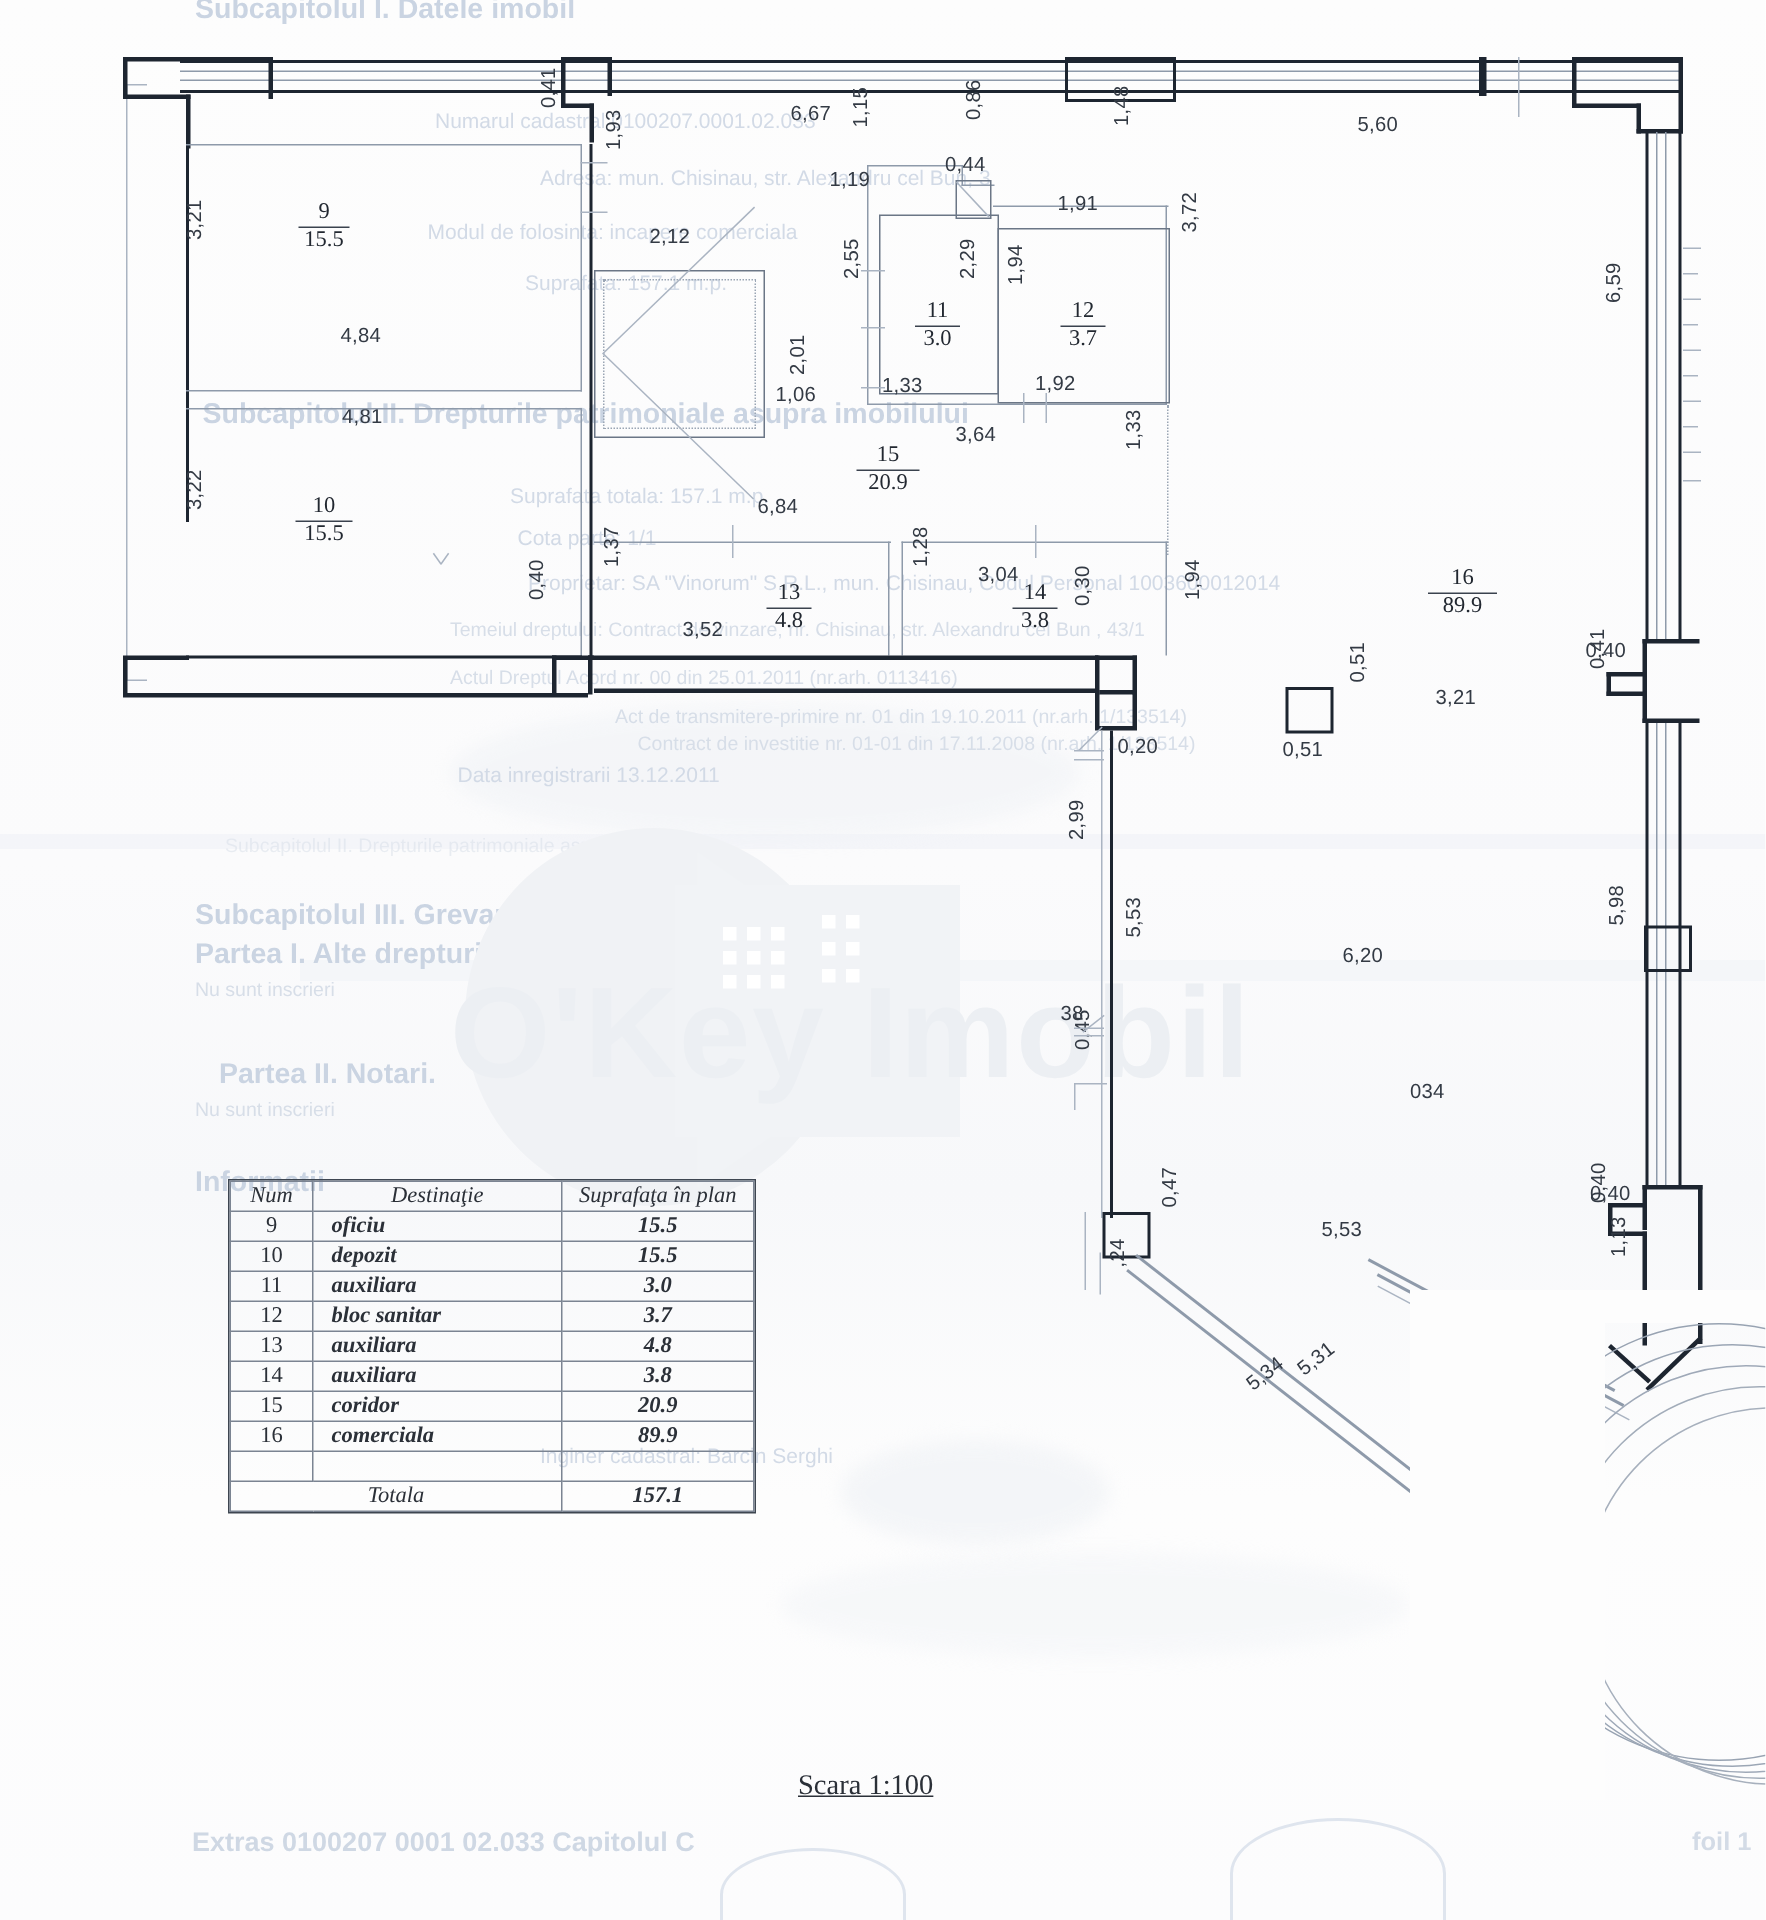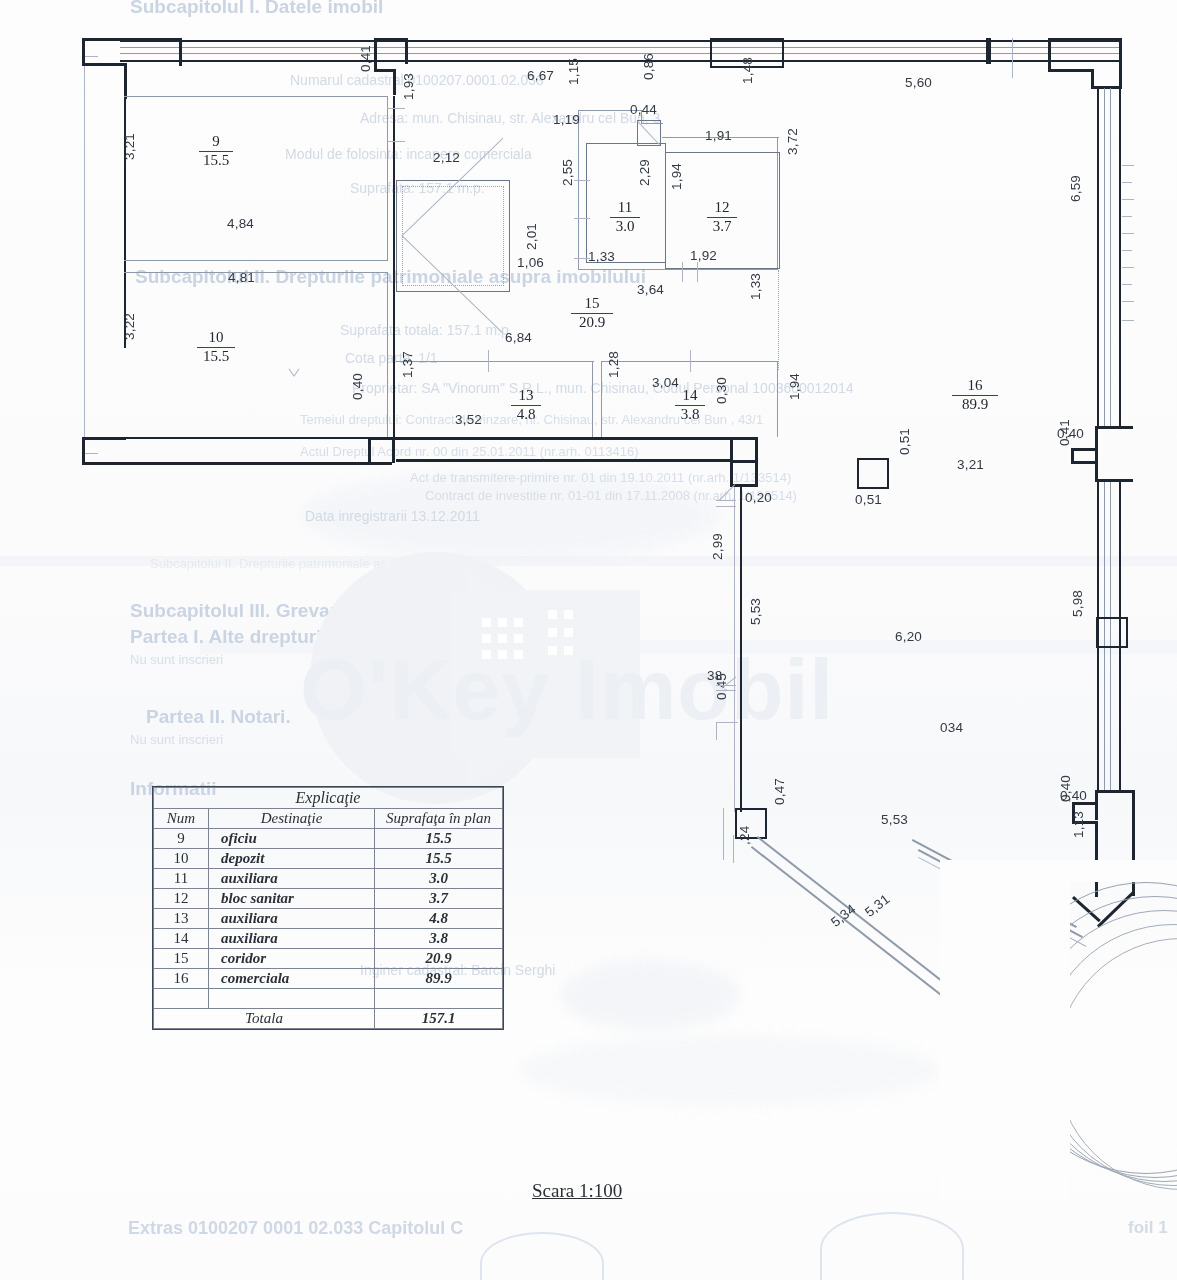--- a/index.html
+++ b/index.html
@@ -406,23 +406,20 @@
   <div class="outlineL" style="left:1028px;top:910px;width:270px;height:270px;border-radius:50%;border-color:#9fa9b8;"></div>
   <div class="outlineL" style="left:1042px;top:924px;width:260px;height:260px;border-radius:50%;border-color:#a3adba;"></div>
   <div class="outlineL" style="left:1056px;top:938px;width:250px;height:250px;border-radius:50%;border-color:#a7b0bd;"></div>
 
   <div style="position:absolute;left:940px;top:860px;width:130px;height:340px;background:#fdfdfd;"></div>
   <div style="position:absolute;left:1000px;top:860px;width:300px;height:22px;background:#fdfdfd;"></div>
 
   <div id="legend">
     <table>
       <tbody>
-          <tr>
-            <th class="title" colspan="3">Explicaţie</th>
-          </tr>
       <tr>
         <th class="hdr">Num</th>
         <th class="hdr">Destinaţie</th>
         <th class="hdr">Suprafaţa în plan</th>
       </tr>
       <tr>
         <td class="n">9</td>
         <td class="d">oficiu</td>
         <td class="a">15.5</td>
       </tr>

